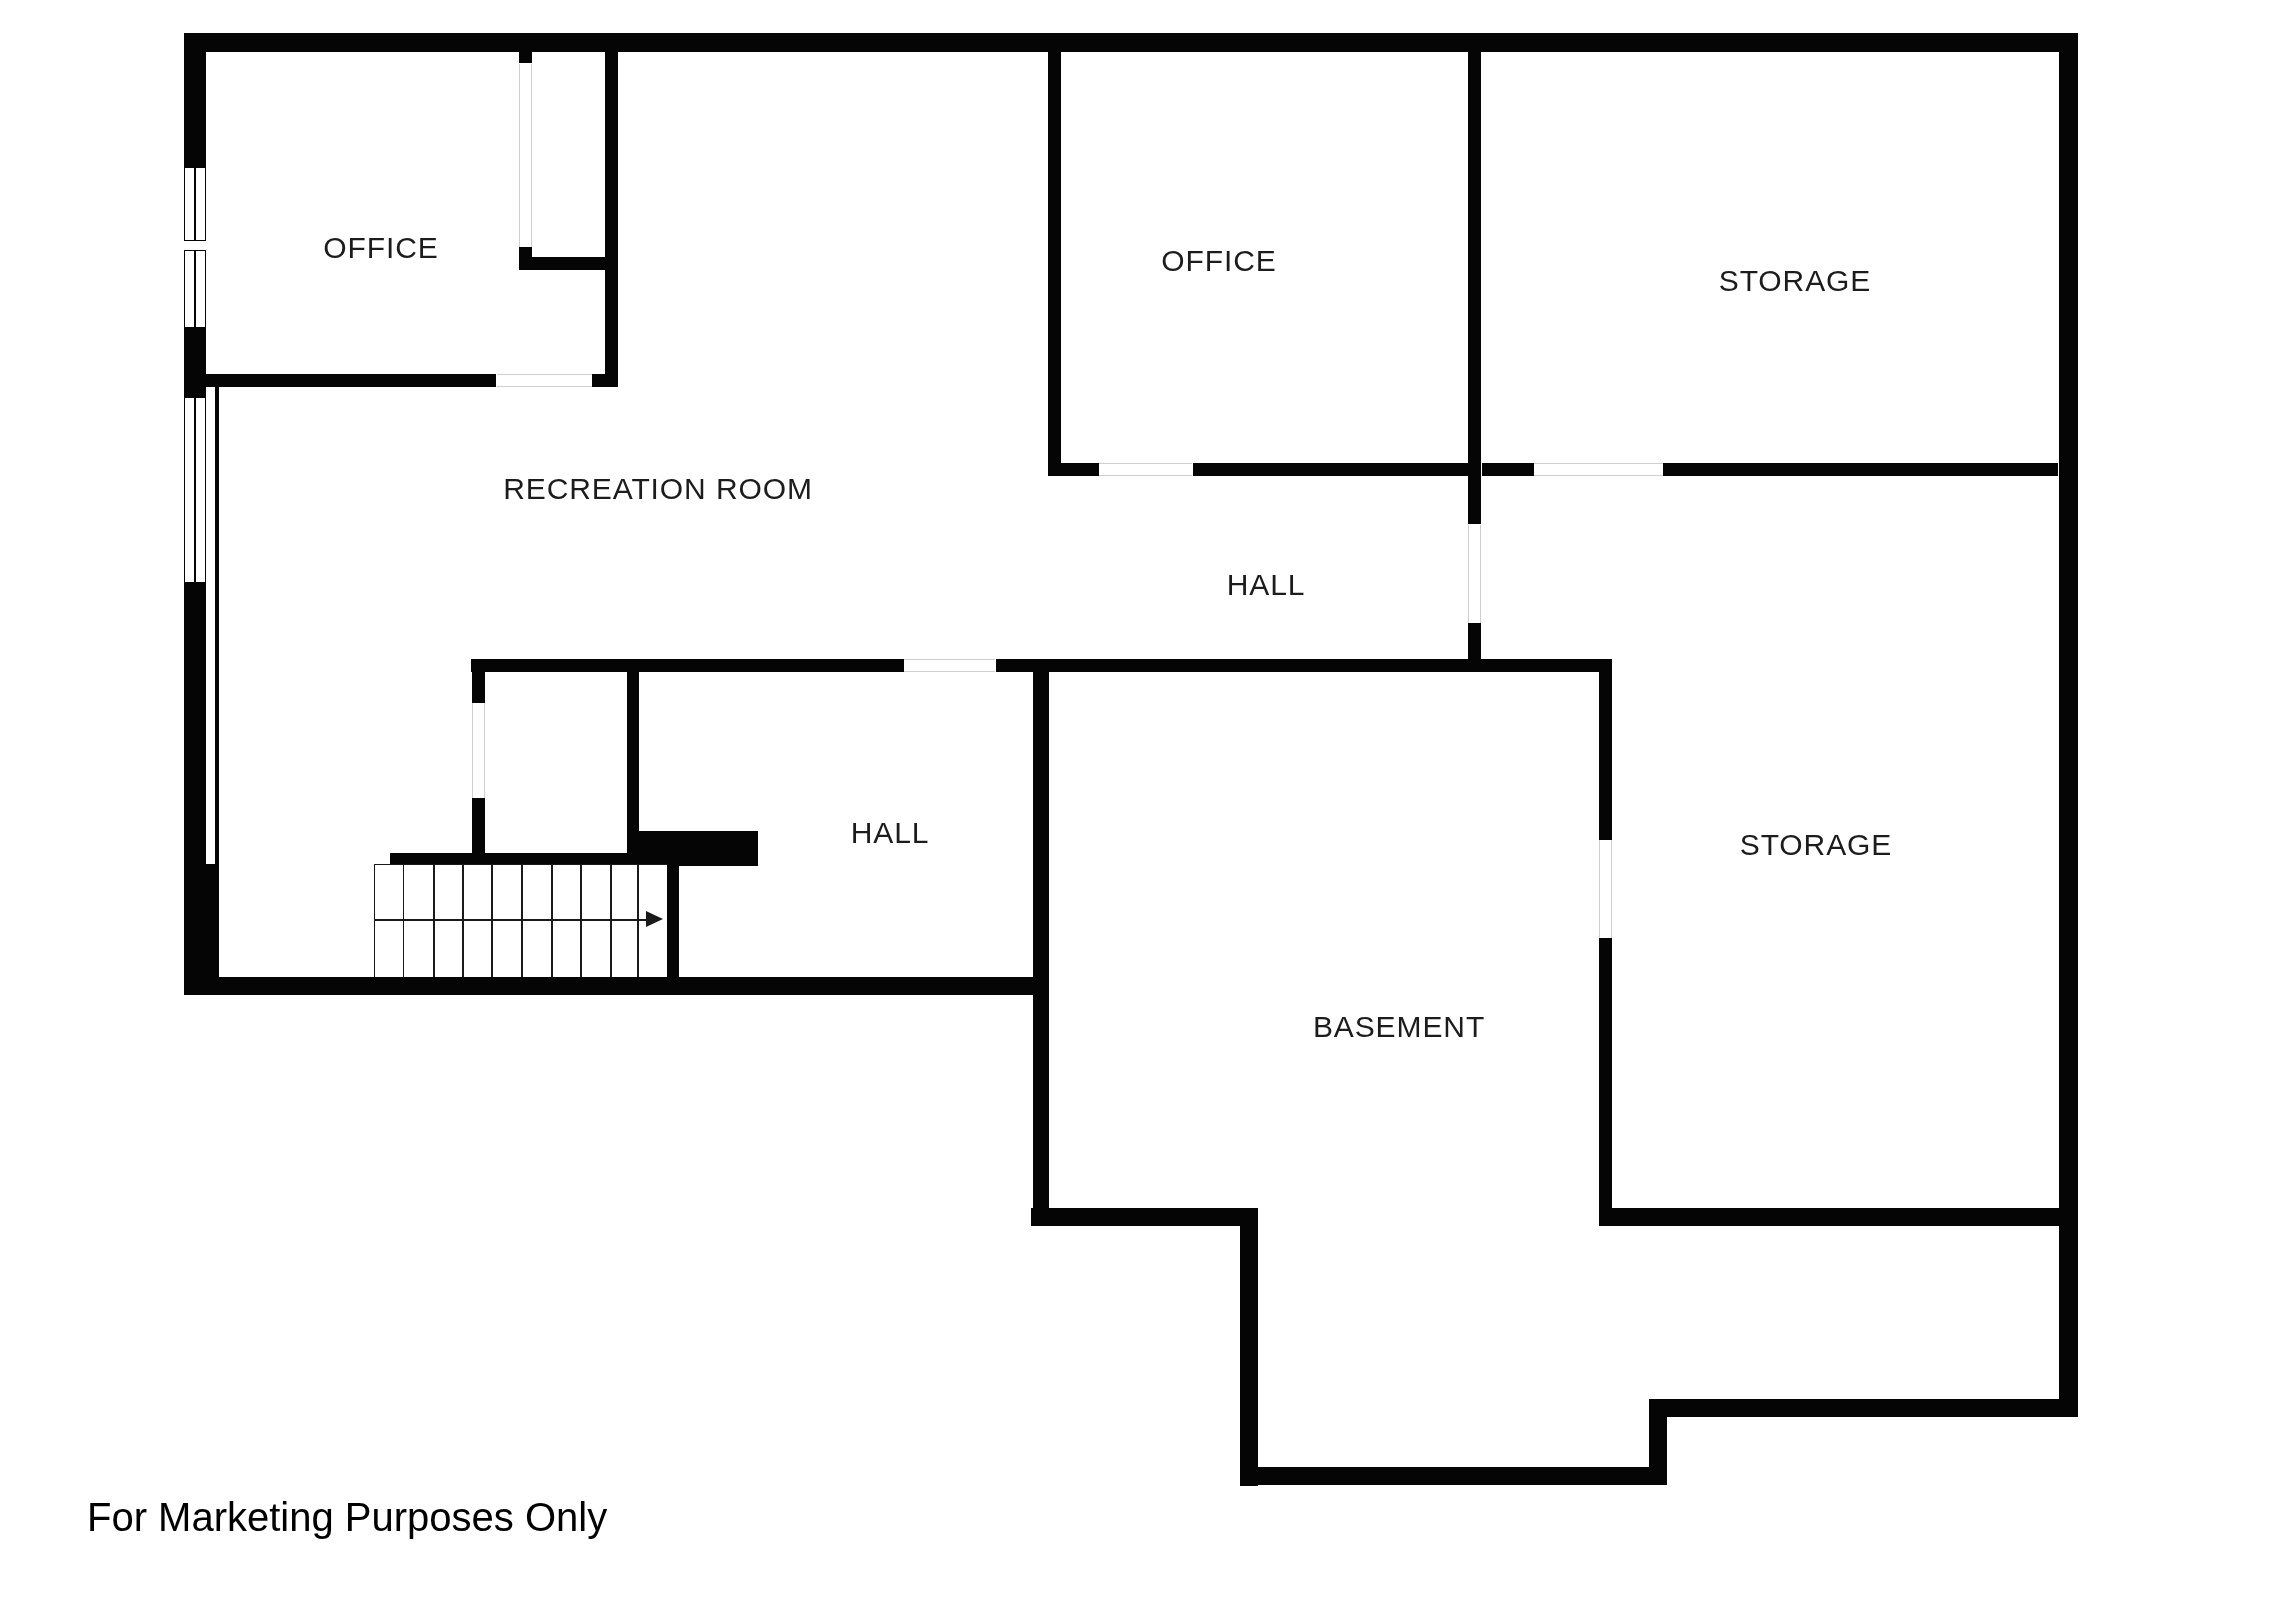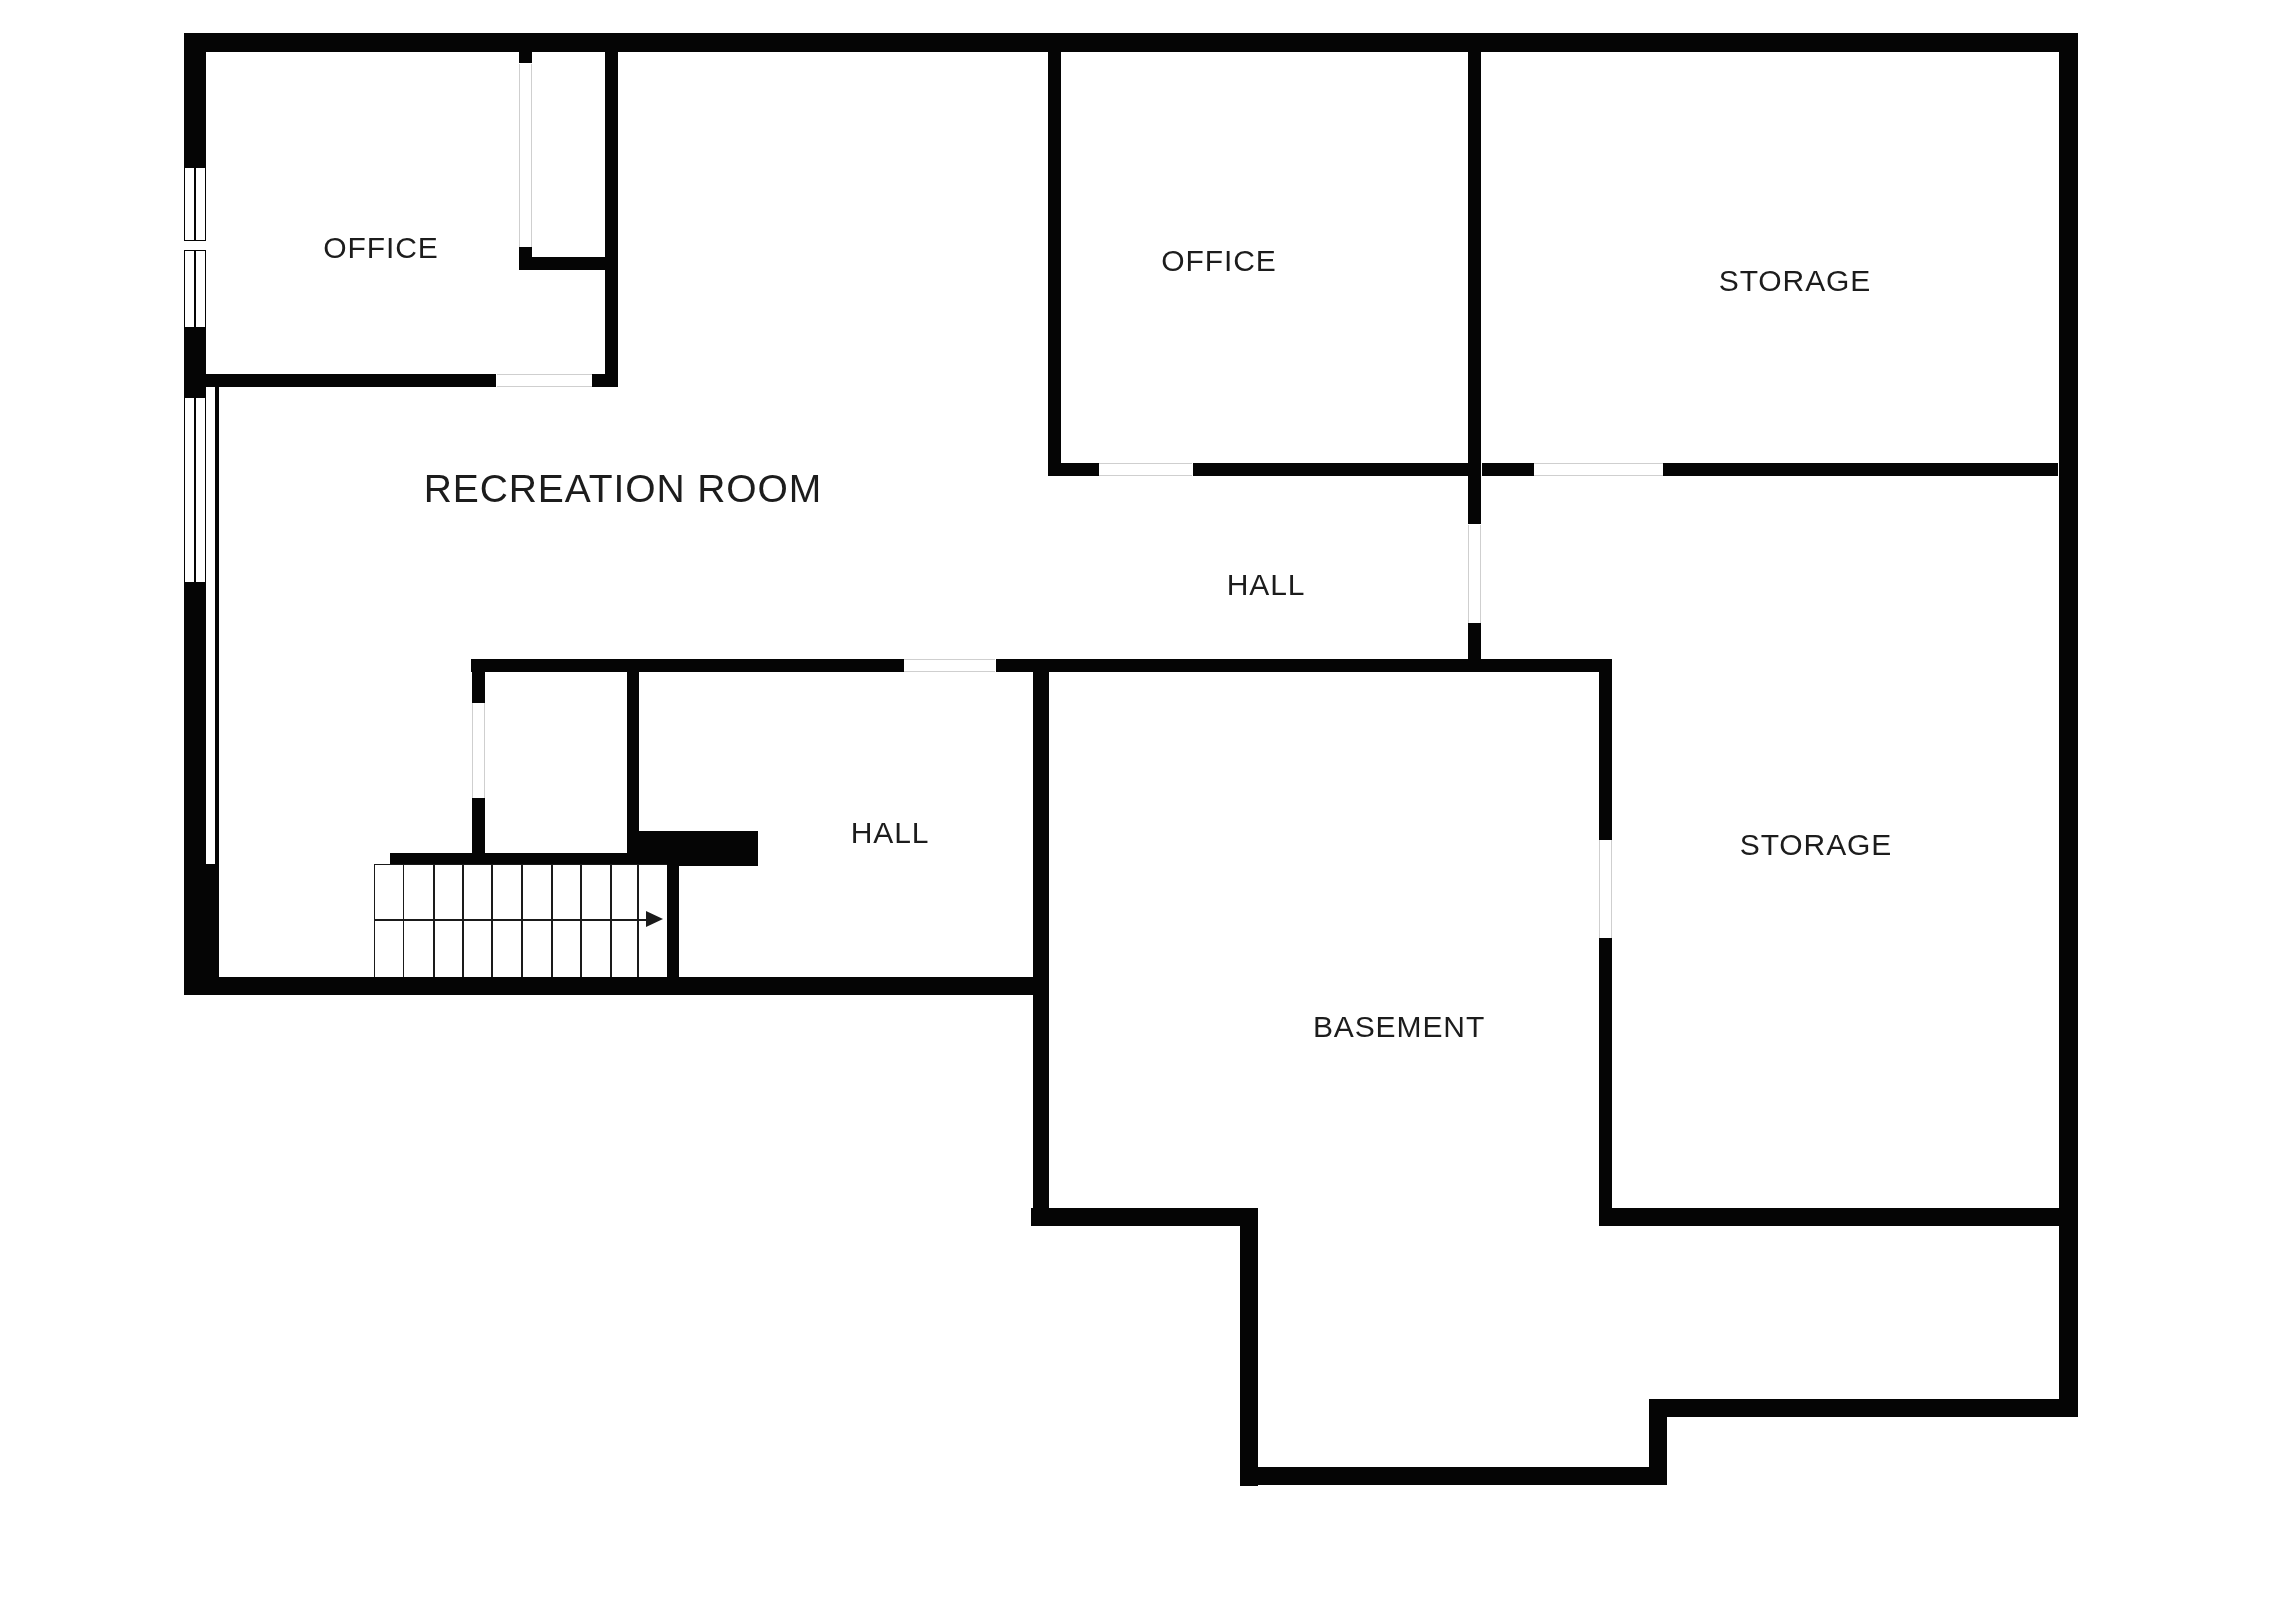--- a/index.html
+++ b/index.html
@@ -86,20 +86,21 @@
     position: absolute;
     color: #000000;
     font-weight: 400;
     white-space: nowrap;
   }
 </style>
 </head>
 <body>
 
 <div id="floorplan-canvas" style="width: 2270px; height: 1618px;">
+  <div id="footnote" style="left: 87px; top: 1495px; font-size: 40px;">For Marketing Purposes Only</div>
 <div class="wall" style="left: 184px; top: 33px; width: 1893px; height: 18.6px;"></div>
     <div class="wall" style="left: 2059px; top: 33px; width: 18.6px; height: 1384px;"></div>
     <div class="wall" style="left: 184px; top: 33px; width: 22px; height: 134px;"></div>
     <div class="wall" style="left: 184px; top: 328px; width: 22px; height: 69px;"></div>
     <div class="wall" style="left: 184px; top: 583px; width: 22px; height: 281px;"></div>
     <div class="wall" style="left: 184px; top: 864px; width: 35px; height: 130px;"></div>
     <div class="wall" style="left: 215px; top: 387px; width: 3.5px; height: 478px;"></div>
     <div class="wall" style="left: 184px; top: 374px; width: 312px; height: 13.3px;"></div>
     <div class="wall" style="left: 591px; top: 374px; width: 26.6px; height: 13.3px;"></div>
     <div class="wall" style="left: 605px; top: 51px; width: 13.3px; height: 336px;"></div>
@@ -157,19 +158,19 @@
       <div class="tread" style="left: 176px;"></div>
       <div class="tread" style="left: 205px;"></div>
       <div class="tread" style="left: 235px;"></div>
       <div class="tread" style="left: 262px;"></div>
       <div id="stair-arrow-line" style="left: 0px; top: 54px; width: 271px;"></div>
       <div id="stair-arrow-head" style="left: 271px; top: 46px; border-left-width: 17.7px;"></div>
     </div>
     <div class="room-label" style="left: 381px; top: 248px; font-size: 30px;">OFFICE</div>
     <div class="room-label" style="left: 1219px; top: 261px; font-size: 30px;">OFFICE</div>
     <div class="room-label" style="left: 1795px; top: 281px; font-size: 30px;">STORAGE</div>
-    <div class="room-label" style="left: 623px; top: 489px; font-size: 39px;">RECREATION ROOM</div>
+    <div class="room-label" style="left: 658px; top: 489px; font-size: 30px;">RECREATION ROOM</div>
     <div class="room-label" style="left: 1266px; top: 585px; font-size: 30px;">HALL</div>
     <div class="room-label" style="left: 890px; top: 833px; font-size: 30px;">HALL</div>
     <div class="room-label" style="left: 1399px; top: 1027px; font-size: 30px;">BASEMENT</div>
     <div class="room-label" style="left: 1816px; top: 845px; font-size: 30px;">STORAGE</div>
   </div>
 
 
 </body></html>

